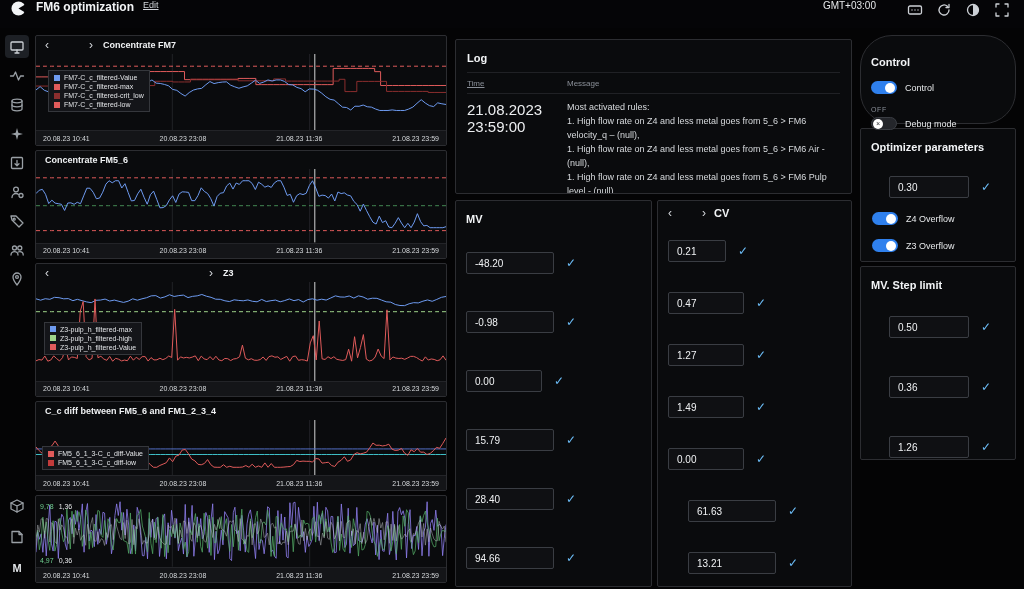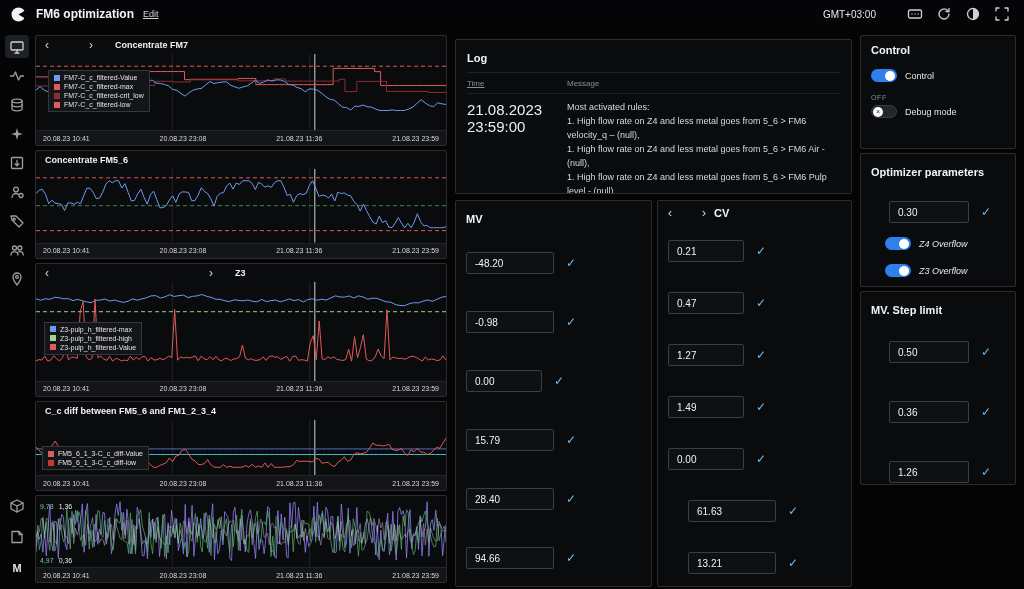--- a/index.html
+++ b/index.html
@@ -1,21 +1,21 @@
 <!DOCTYPE html>
 <html><head>
 <meta charset="utf-8">
 <style>
   * { box-sizing:border-box; margin:0; padding:0; }
   html,body { background:#000; }
   body { font-family:"Liberation Sans", sans-serif; color:#e6e8ea; }
   .app { position:relative; width:1024px; height:589px; background:#040405; overflow:hidden; }
 
   
-  .topbar { position:absolute; top:0; left:0; right:0; height:28px; display:flex; align-items:center; padding:0 12px 0 10px; gap:9px; background:#050507; }
+  .topbar { position:absolute; top:0; left:0; right:0; height:28px; display:flex; align-items:flex-start; padding:0 12px 0 10px; gap:9px; background:#050507; }
   .logo { width:17px; height:17px; display:flex; align-items:center; justify-content:center; cursor:pointer; }
   .app-title { font-size:12px; font-weight:bold; color:#f2f4f6; }
   .edit-link { font-size:9px; color:#cfd3d8; text-decoration:underline; cursor:pointer; }
   .tb-spacer { flex:1; }
   .tz { font-size:10px; color:#e6e8ea; margin-right:20px; }
   .tb-icon { width:20px; height:20px; display:flex; align-items:center; justify-content:center; cursor:pointer; }
 
   
   .rail { position:absolute; top:28px; left:0; width:34px; bottom:0; display:flex; flex-direction:column; align-items:center; padding:7px 0 10px; gap:6px; background:#040405; }
   .rail-item { width:24px; height:23px; display:flex; align-items:center; justify-content:center; border-radius:4px; cursor:pointer; }
@@ -25,21 +25,21 @@
 
   
   .main { position:absolute; left:35px; top:35px; width:981px; height:548px; }
   .panel { background:#0a0b0d; border:1px solid #2c2d31; border-radius:2px; }
 
   
   .col-charts { position:absolute; left:0; top:0; width:412px; height:548px; display:flex; flex-direction:column; gap:4px; }
   .chart-panel { display:flex; flex-direction:column; overflow:hidden; }
   .chart-head { display:flex; align-items:center; padding:2px 5px; min-height:18px; }
   .chev { background:none; border:none; color:#d4d7db; font-size:12px; line-height:1; cursor:pointer; padding:0 4px; font-family:inherit; }
-  .chart-title { font-size:9px; font-weight:bold; color:#f0f2f4; margin-left:18px; white-space:nowrap; }
+  .chart-title { font-size:9px; font-weight:bold; color:#f0f2f4; margin-left:6px; white-space:nowrap; }
   .chart-body { position:relative; flex:1; min-height:0; }
   .chart-body svg { position:absolute; left:0; top:0; width:100%; height:100%; }
   .legend { position:absolute; background:#141519; border:1px solid #35373c; padding:3px 5px; display:flex; flex-direction:column; gap:2px; z-index:2; }
   .legend-row { display:flex; align-items:center; gap:4px; font-size:7px; color:#e2e4e7; white-space:nowrap; cursor:pointer; }
   .sw { width:6px; height:6px; display:inline-block; flex:none; }
   .pos-a { left:12px; top:16px; }
   .pos-b { left:8px; top:40px; }
   .pos-c { left:6px; bottom:5px; }
   .xaxis { height:15px; background:#141518; border-top:1px solid #232428; display:flex; align-items:center; justify-content:space-between; padding:0 7px; font-size:7px; color:#d6d9dc; flex:none; }
   .tails-lab { position:absolute; left:4px; font-size:7px; display:flex; gap:5px; z-index:2; }
@@ -66,38 +66,38 @@
   .input { width:88px; height:22px; background:#0f1013; border:1px solid #3a3d43; border-radius:2px; display:flex; align-items:center; padding:0 8px; font-size:10px; color:#f0f2f4; cursor:text; }
   .check-btn { background:none; border:none; color:#6ab9f2; font-size:12px; margin-left:12px; cursor:pointer; }
   .mv-panel .field-row { margin-top:14px; }
   .mv-panel .field-row + .field-row { margin-top:26px; }
   .cv-panel .field-row { margin-top:10px; }
   .cv-panel .field-row + .field-row { margin-top:19px; }
   .indent { margin-left:20px; }
 
   
   .col-right { position:absolute; left:825px; top:0; width:156px; }
-  .control-panel { height:114px; padding:4px 10px; margin-bottom:4px; }
+  .control-panel { height:89px; padding:16px 10px; margin-bottom:4px;border-radius:32px; }
   .opt-panel { height:134px; padding:8px 10px; margin-bottom:4px; }
   .step-panel { height:194px; padding:8px 10px; }
   .toggle-row { display:flex; align-items:center; gap:8px; margin-top:11px; }
   .toggle { width:26px; height:13px; border-radius:7px; position:relative; display:inline-block; flex:none; cursor:pointer; }
   .toggle.on { background:#2f80ed; }
   .toggle.off { background:#24262b; border:1px solid #3a3d43; }
   .knob { position:absolute; top:1.5px; width:10px; height:10px; border-radius:50%; background:#fff; display:flex; align-items:center; justify-content:center; font-size:7px; color:#2a2c30; font-style:normal; line-height:1; }
   .toggle.on .knob { right:2px; }
   .toggle.off .knob { left:1px; top:0.5px; }
   .toggle-label { font-size:9px; color:#e6e8ea; }
   .off-label { font-size:7px; color:#8a8f98; margin-top:12px; letter-spacing:0.6px; }
   .toggle-row.tight { margin-top:4px; }
   .col-right .field-row { margin-top:10px; margin-left:18px; }
   .step-panel .field-row { margin-top:12px; }
   .step-panel .field-row + .field-row { margin-top:27px; }
   .col-right .input { width:80px; }
-  .opt-panel .toggle-row { margin-left:14px; margin-top:14px;font-style:italic; }
+  .opt-panel .toggle-row { margin-left:1px; margin-top:14px; }
 
   .icon-stroke { stroke:#9aa0a6; stroke-width:1.3; fill:none; stroke-linecap:round; stroke-linejoin:round; }
   .icon-stroke-bright { stroke:#cdd1d6; stroke-width:1.3; fill:none; stroke-linecap:round; stroke-linejoin:round; }
 </style>
 </head>
 <body>
 
 <div class="app">
 
   <header class="topbar">
@@ -463,21 +463,21 @@
       <section class="panel cv-panel">
         <div class="cv-head">
           <button class="chev">‹</button>
           <button class="chev" style="margin-left:22px">›</button>
           <span class="panel-title" style="margin-left:4px">CV</span>
         </div>
 
         <div class="field-row">
           <div class="field-label"></div>
           <div class="field-line">
-              <div class="input" style="width:76px">
+              <div class="input" style="width:58px">
                 <span>0.21</span>
               </div>
               <button class="check-btn">✓</button>
             </div>
         </div>
         <div class="field-row">
           <div class="field-label"></div>
           <div class="field-line">
               <div class="input" style="width:76px">
                 <span>0.47</span>

